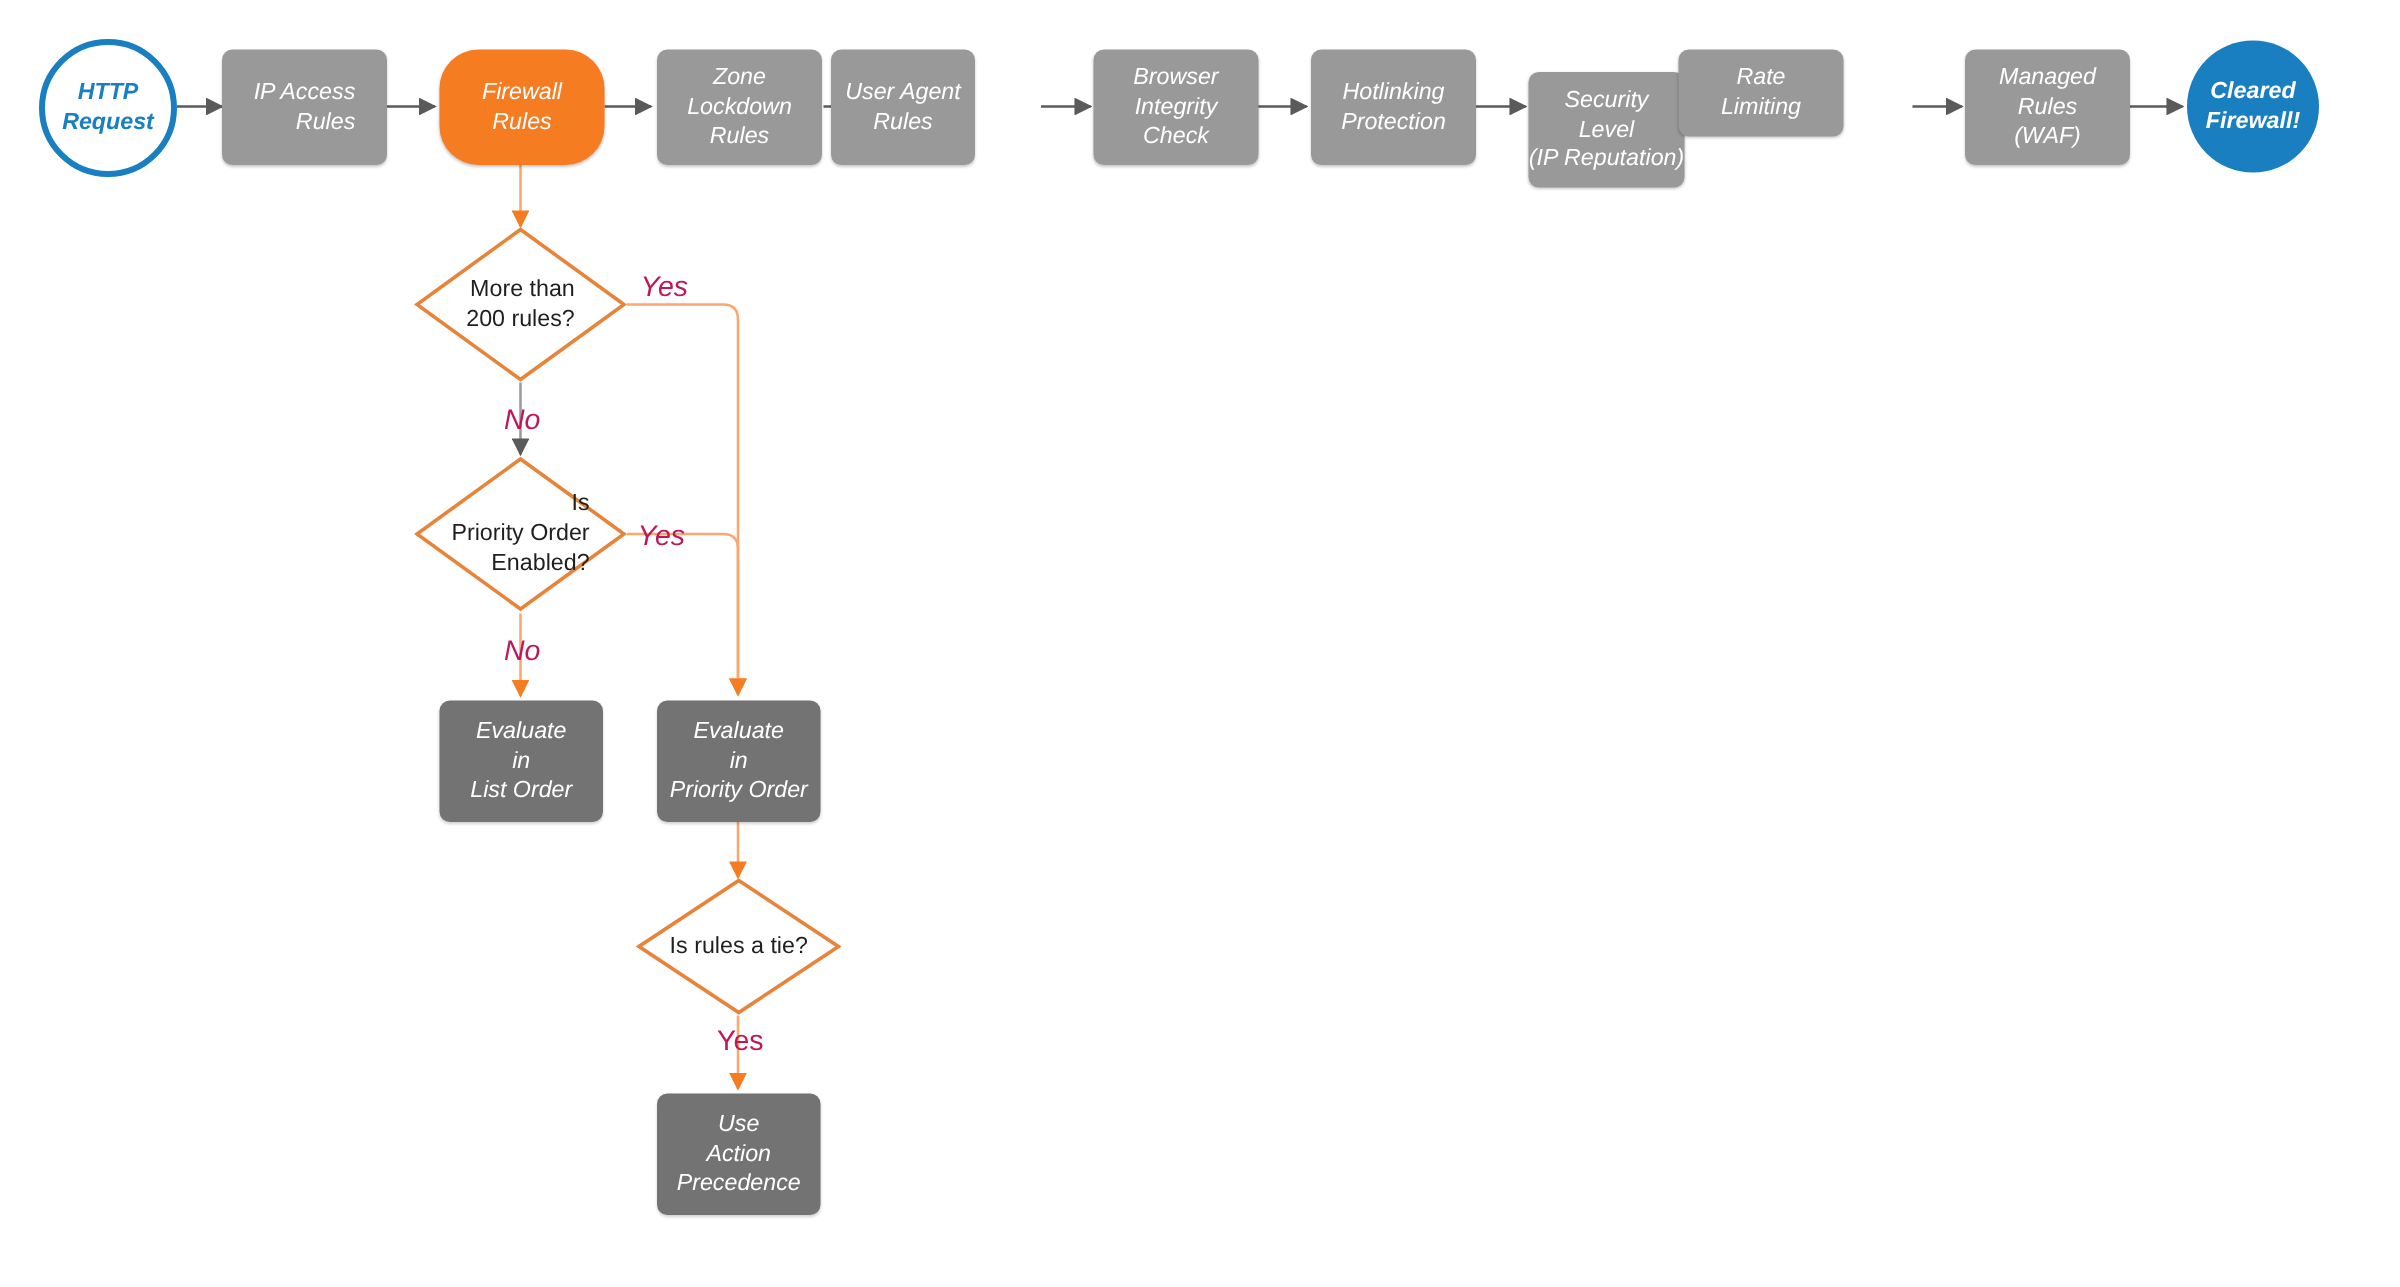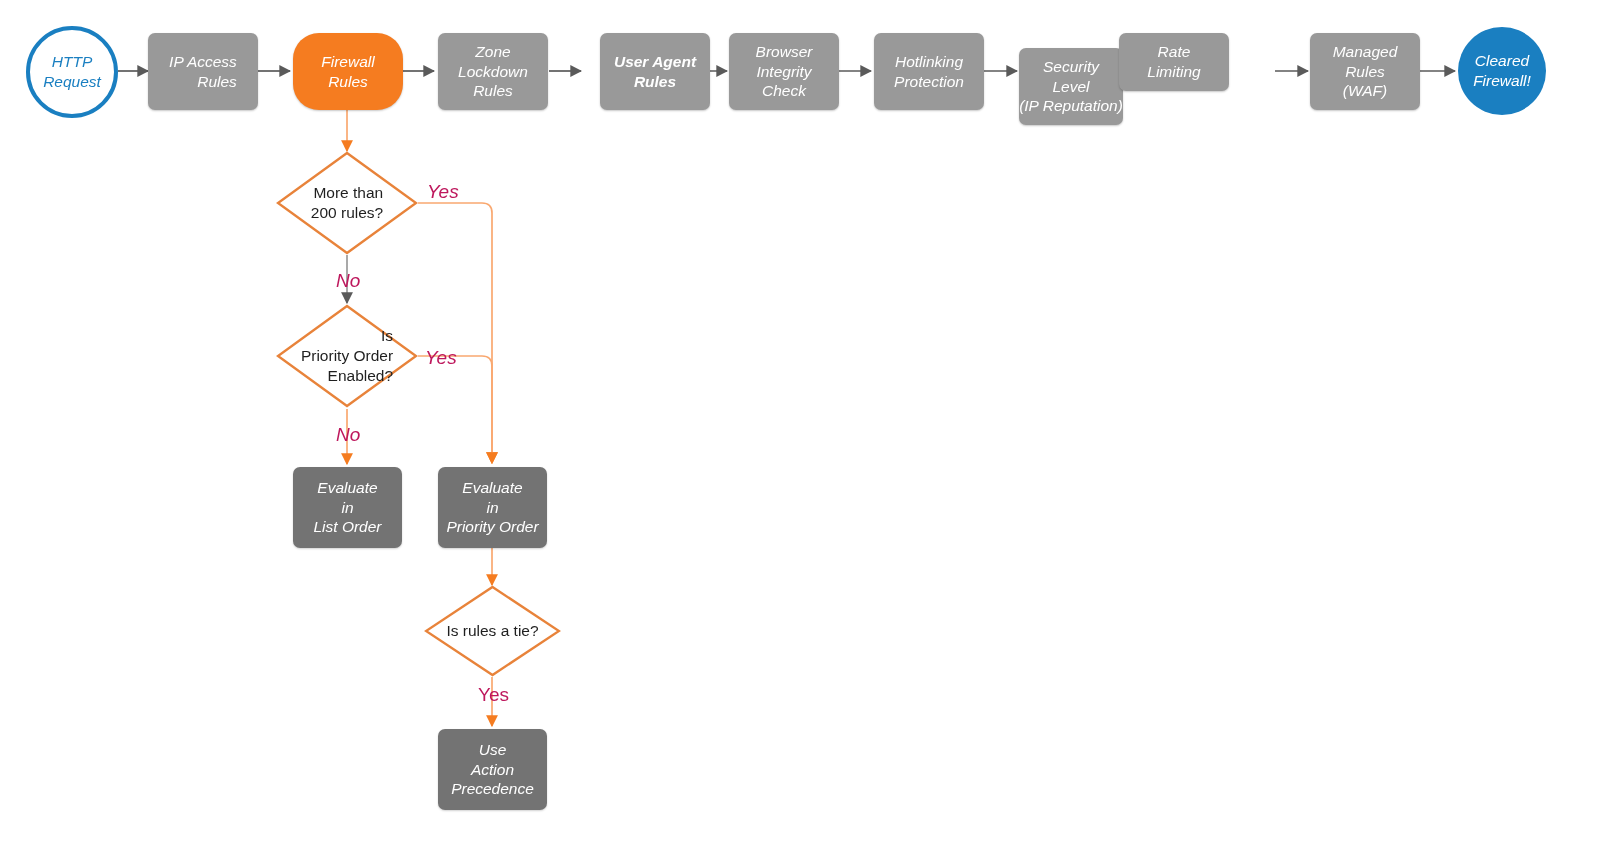--- a/index.html
+++ b/index.html
@@ -38,21 +38,21 @@
     font-size: 15.5px;
     box-shadow: 0 1px 2px rgba(0,0,0,0.22);
   }
   .proc.gray  { background: #999999; }
   .proc.orange{ background: #F57C20; }
 
   
   .terminator {
     border-radius: 50%;
     font-style: italic;
-    font-weight: normal;
+    font-weight: bold;
     font-size: 15.5px;
   }
   .terminator.hollow {
     background: #ffffff;
     border: 4px solid #1A7FC1;
     color: #1A7FC1;
   }
   .terminator.filled {
     background: #1A7FC1;
     color: #ffffff;
@@ -146,21 +146,21 @@
 </div>
 
 <div class="node proc orange" style="left:293px; top:33px; width:110px; height:77px;border-radius:26px;">
   <span>Firewall<br>Rules</span>
 </div>
 
 <div class="node proc gray" style="left:438px; top:33px; width:110px; height:77px;">
   <span>Zone<br>Lockdown<br>Rules</span>
 </div>
 
-<div class="node proc gray" style="left:600px; top:33px; width:110px; height:77px;font-weight:bold;">
+<div class="node proc gray" style="left:554px; top:33px; width:96px; height:77px;">
   <span>User Agent<br>Rules</span>
 </div>
 
 <div class="node proc gray" style="left:729px; top:33px; width:110px; height:77px;">
   <span>Browser<br>Integrity<br>Check</span>
 </div>
 
 <div class="node proc gray" style="left:874px; top:33px; width:110px; height:77px;">
   <span>Hotlinking<br>Protection</span>
 </div>

